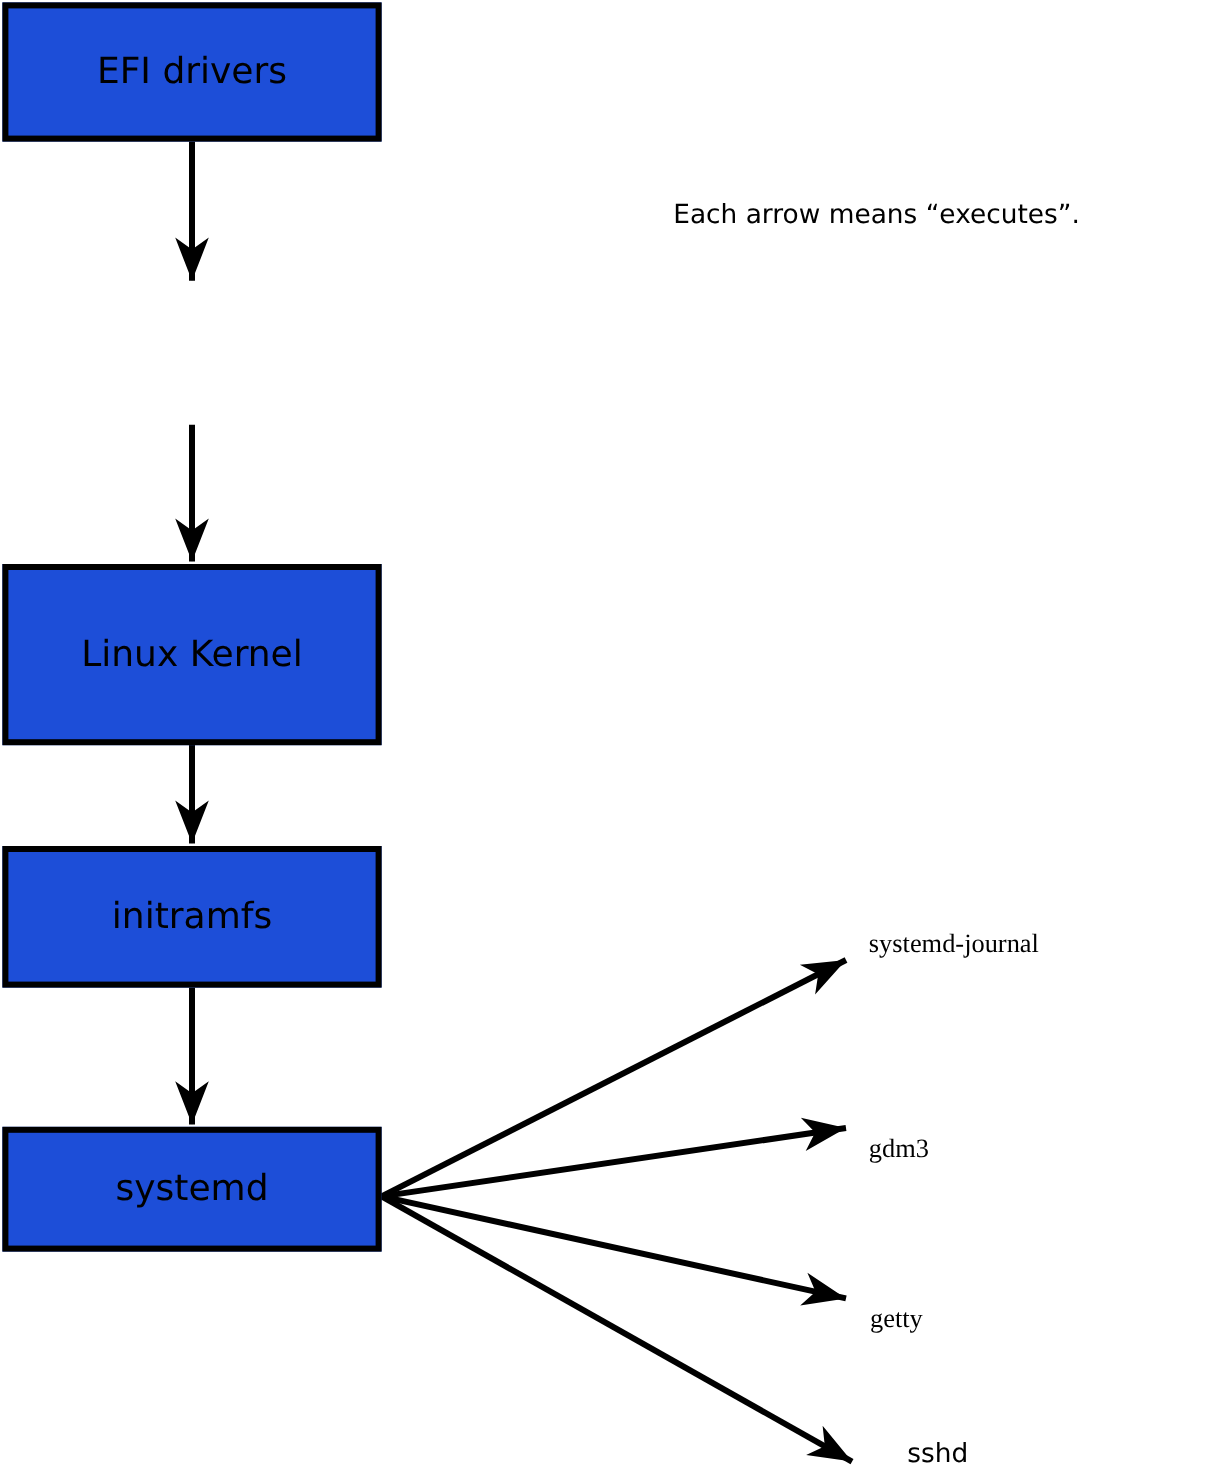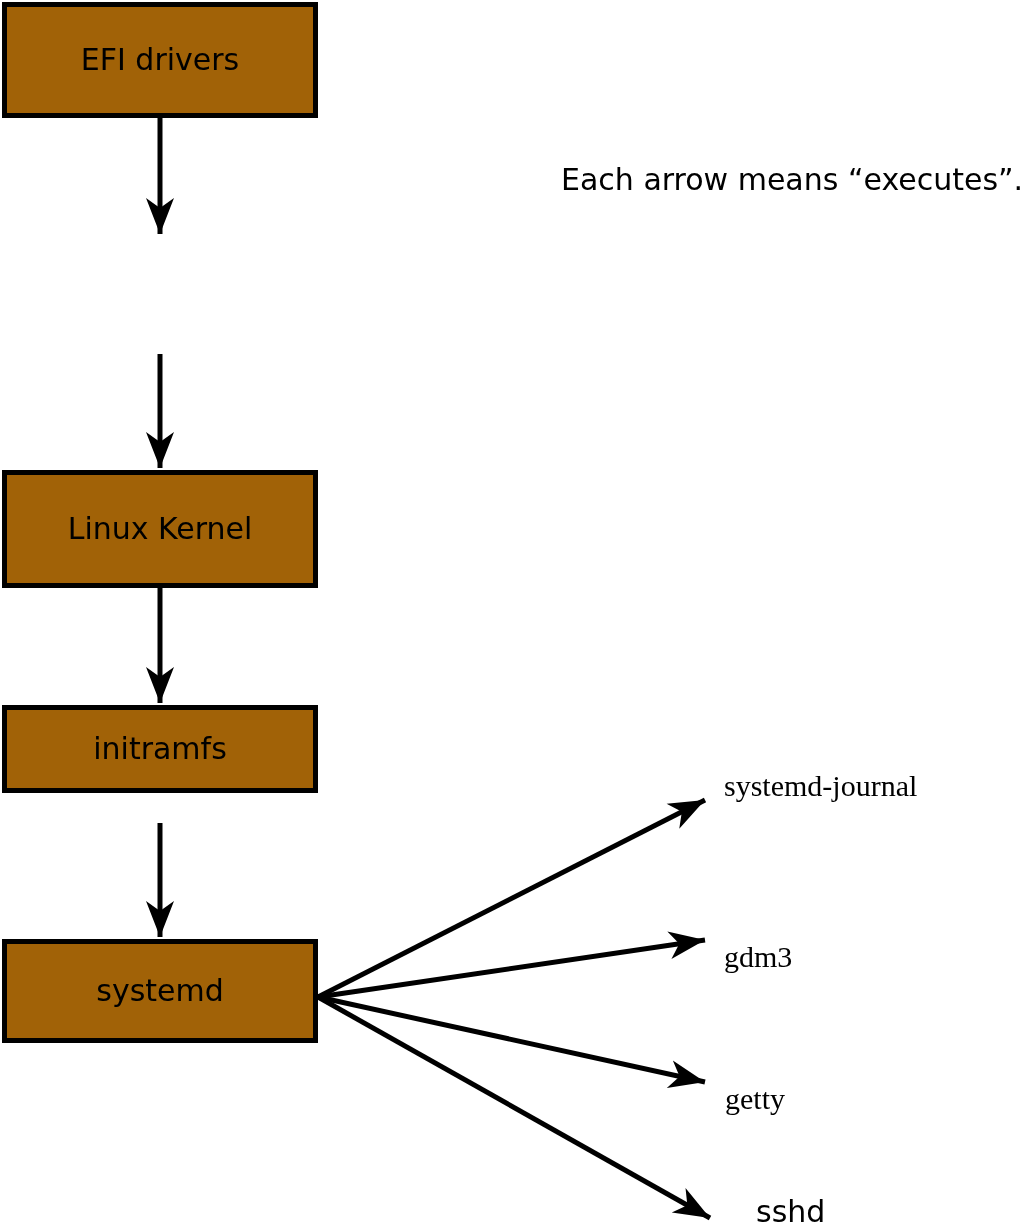--- a/index.html
+++ b/index.html
@@ -18,31 +18,31 @@
     width: 1023px; height: 1230px;
   }
   .arrows-layer line { stroke: var(--ink, #000000); stroke-width: 5; }
   .arrows-layer .head { fill: var(--ink, #000000); }
   .node {
     position: absolute;
     left: 2px;
     width: 316px;
     box-sizing: border-box;
     border: 5px solid var(--ink, #000000);
-    background: #a16207;
+    background: #1d4ed8;
     display: flex;
     align-items: center;
     justify-content: center;
     font-size: 30px;
     line-height: 30px;
     white-space: nowrap;
   }
   .caption, .spawn {
     position: absolute;
-    font-size: 30px;
+    font-size: 22px;
     line-height: 30px;
     white-space: nowrap;
   }
   .mono { font-family: Liberation Serif, serif; }
 </style>
 </head>
 <body>
 
 <div class="canvas">
 
@@ -58,22 +58,22 @@
     <line x1="160" y1="588" x2="160" y2="703" marker-end="url(#ah)"></line>
     <line x1="160" y1="823" x2="160" y2="937" marker-end="url(#ah)"></line>
 
     <line x1="318" y1="997" x2="705" y2="800" marker-end="url(#ah)"></line>
     <line x1="318" y1="997" x2="705" y2="940" marker-end="url(#ah)"></line>
     <line x1="318" y1="997" x2="705" y2="1082" marker-end="url(#ah)"></line>
     <line x1="318" y1="997" x2="710" y2="1218" marker-end="url(#ah)"></line>
   </svg>
 
   <div class="node" style="top:2px;   height:116px">EFI drivers</div>
-  <div class="node" style="top:470px; height:118px">Linux Kernel</div>
-  <div class="node" style="top:705px; height:88px">initramfs</div>
+  <div class="node" style="top:470px; height:151px">Linux Kernel</div>
+  <div class="node" style="top:705px; height:118px">initramfs</div>
   <div class="node" style="top:939px; height:104px">systemd</div>
 
   <div class="caption" style="left:561px; top:165px">Each arrow means “executes”.</div>
 
   <div class="spawn mono" style="left:724px; top:771px">systemd-journal</div>
   <div class="spawn mono" style="left:724px; top:942px">gdm3</div>
   <div class="spawn mono" style="left:725px; top:1084px">getty</div>
   <div class="spawn" style="left:756px; top:1197px">sshd</div>
 
 </div>

